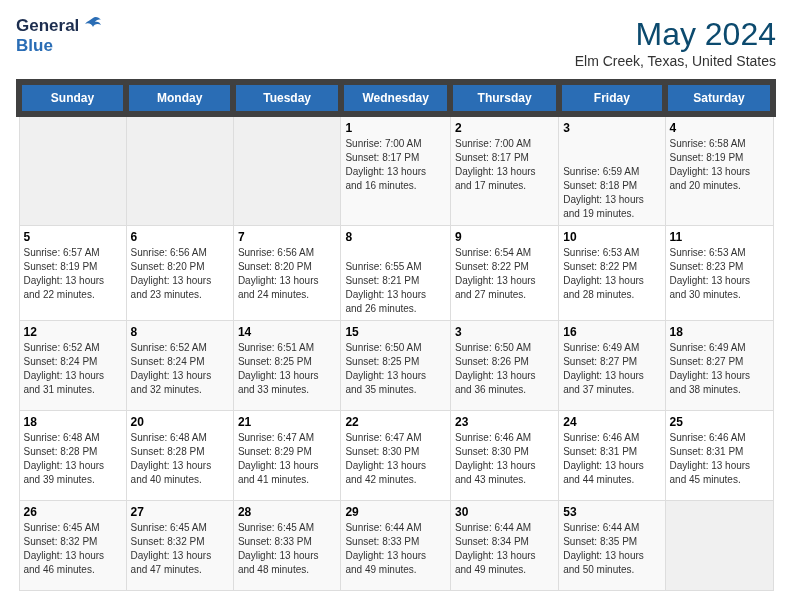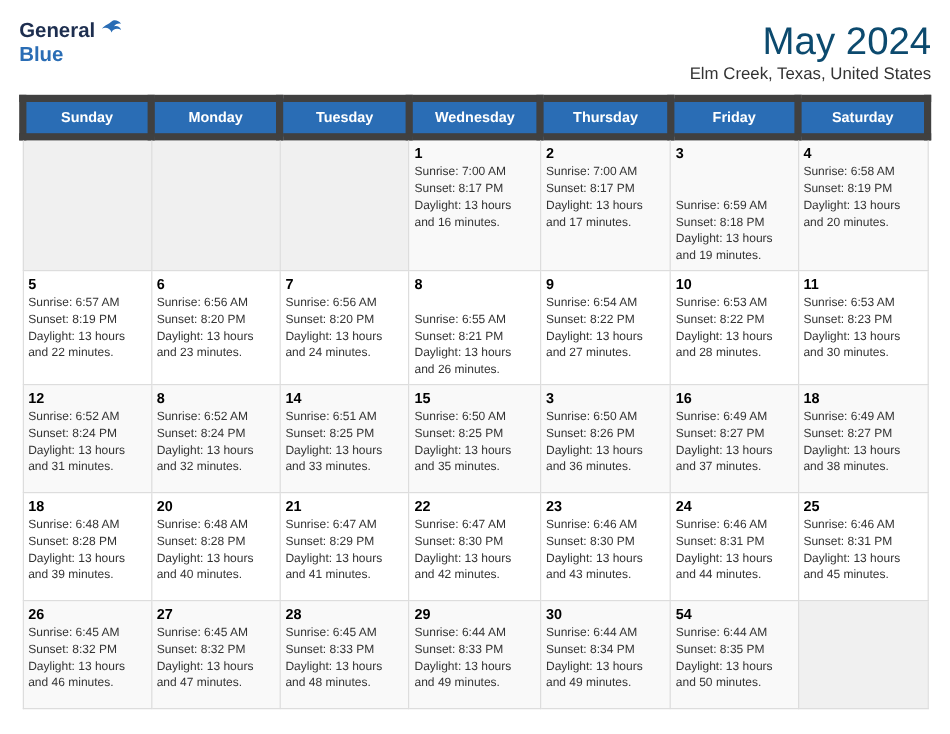--- a/index.html
+++ b/index.html
@@ -340,21 +340,21 @@
 and 49 minutes.</div>
         </td>
         <td>
           <span class="day-number">30</span>
           <div class="day-info" style="white-space: pre-line;">Sunrise: 6:44 AM
 Sunset: 8:34 PM
 Daylight: 13 hours
 and 49 minutes.</div>
         </td>
         <td>
-          <span class="day-number">54</span>
+          <span class="day-number">53</span>
           <div class="day-info" style="white-space: pre-line;">Sunrise: 6:44 AM
 Sunset: 8:35 PM
 Daylight: 13 hours
 and 50 minutes.</div>
         </td>
         <td class="empty-cell"></td>
       </tr>
     </tbody>
 </table>
 

